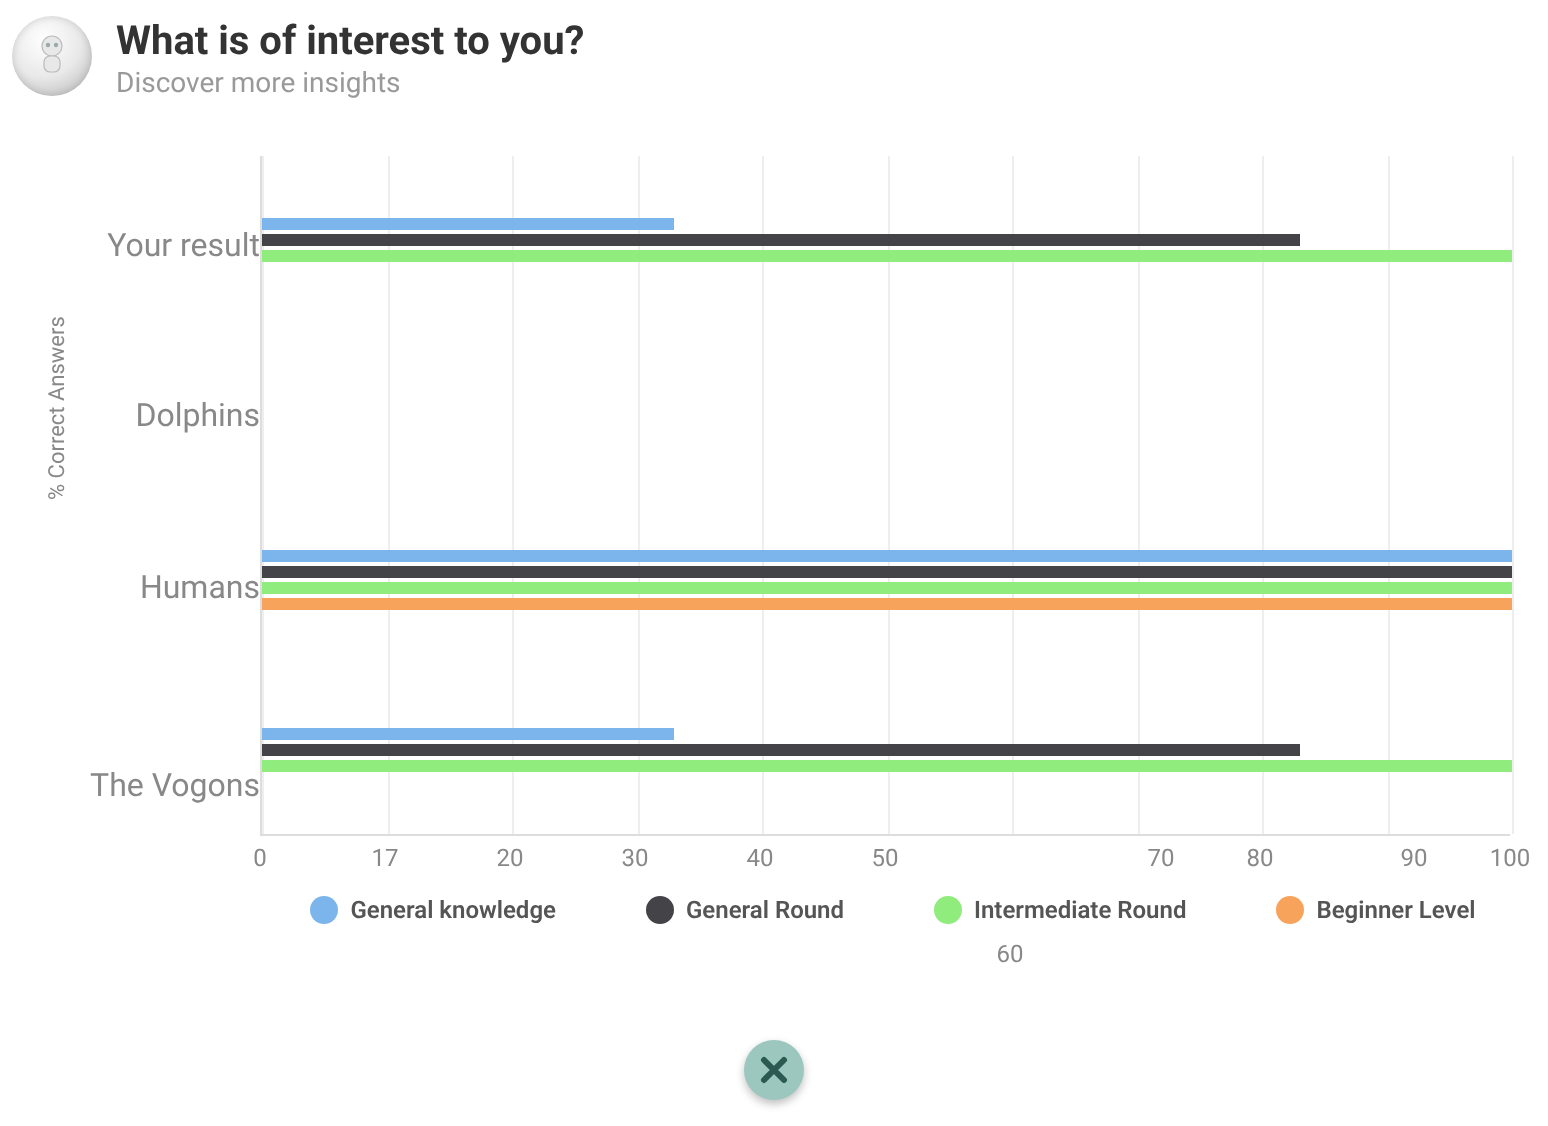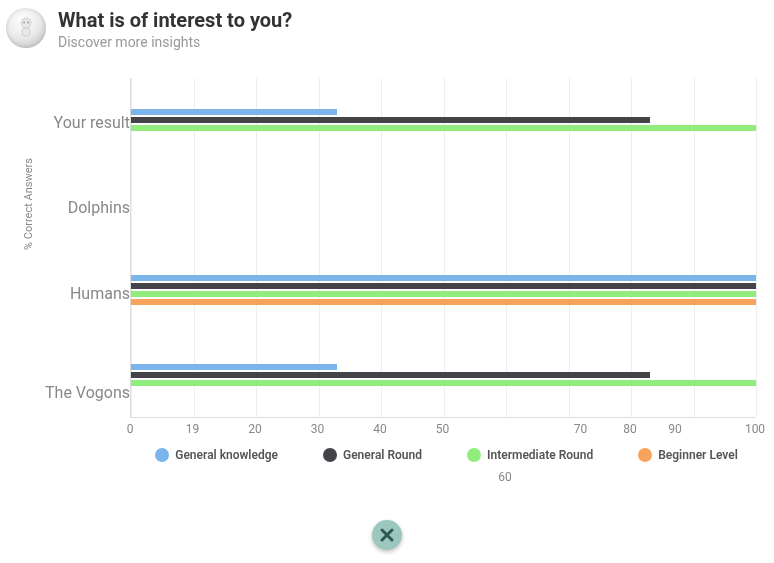--- a/index.html
+++ b/index.html
@@ -179,29 +179,29 @@
       <div class="bar" style="top: 196.5px; width: 625px; background: rgb(124, 181, 236);"></div>
       <div class="bar" style="top: 204.5px; width: 625px; background: rgb(67, 67, 72);"></div>
       <div class="bar" style="top: 212.5px; width: 625px; background: rgb(144, 237, 125);"></div>
       <div class="bar" style="top: 220.5px; width: 625px; background: rgb(247, 163, 92);"></div>
       <div class="bar" style="top: 285.5px; width: 206.25px; background: rgb(124, 181, 236);"></div>
       <div class="bar" style="top: 293.5px; width: 518.75px; background: rgb(67, 67, 72);"></div>
       <div class="bar" style="top: 301.5px; width: 625px; background: rgb(144, 237, 125);"></div>
     </div>
   <div class="xticks" id="xticks">
       <div class="xtick" style="left: 0px;">0</div>
-      <div class="xtick" style="left: 62.5px;">19</div>
+      <div class="xtick" style="left: 62.5px;">17</div>
       <div class="xtick" style="left: 125px;">20</div>
       <div class="xtick" style="left: 187.5px;">30</div>
       <div class="xtick" style="left: 250px;">40</div>
       <div class="xtick" style="left: 312.5px; text-align: right;">50</div>
       <div class="xtick" style="left: 375px; margin-top: 48px;">60</div>
       <div class="xtick" style="left: 437.5px; margin-left: 13px;">70</div>
       <div class="xtick" style="left: 500px;">80</div>
-      <div class="xtick" style="left: 545px;">90</div>
+      <div class="xtick" style="left: 577px;">90</div>
       <div class="xtick" style="left: 625px;">100</div>
     </div>
   <div class="legend" id="legend">
       <div class="legend-item">
         <div class="swatch" style="background: rgb(124, 181, 236);"></div>
         <span>General knowledge</span>
       </div>
       <div class="legend-item">
         <div class="swatch" style="background: rgb(67, 67, 72);"></div>
         <span>General Round</span>

